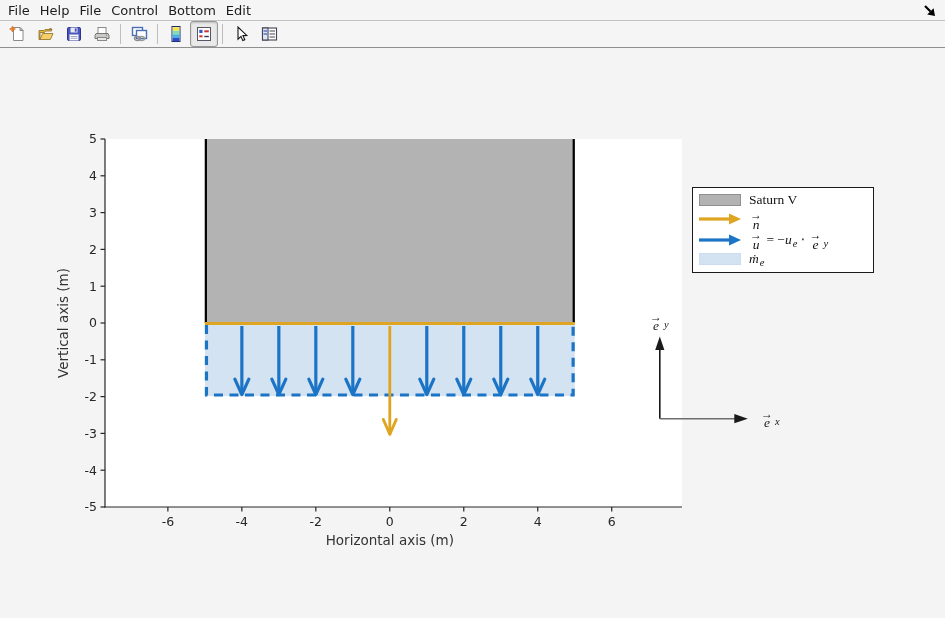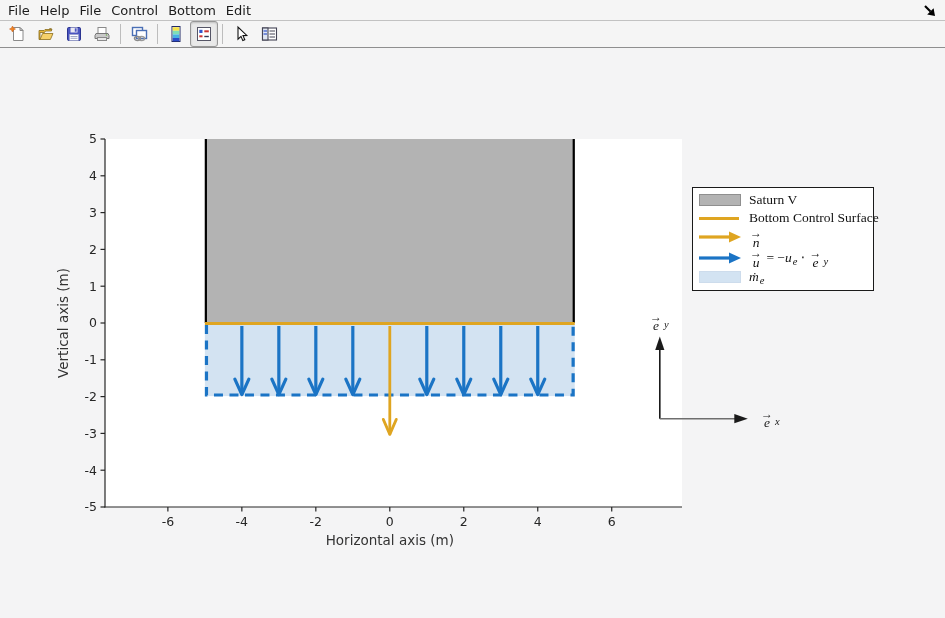--- a/index.html
+++ b/index.html
@@ -227,26 +227,20 @@
       </svg>
     <div class="legend" id="legend-box">
         <div class="lrow">
           <span class="lswatch">
             <span class="lpatch" style="background: rgb(179, 179, 179); border: 1px solid rgb(143, 143, 143);"></span>
           </span>
           <span class="llabel"><span class="mtxt">Saturn V</span></span>
         </div>
         <div class="lrow">
           <span class="lswatch">
-            <span class="lline" style="background: rgb(223, 165, 33);"></span>
-          </span>
-          <span class="llabel"><span class="mtxt">Bottom Control Surface</span></span>
-        </div>
-        <div class="lrow">
-          <span class="lswatch">
             <svg width="42" height="14">
               <line x1="0" y1="7" x2="32" y2="7" stroke="#dfa521" stroke-width="3.2"></line>
               <polygon points="30,1.5 42,7 30,12.5" fill="#dfa521"></polygon>
             </svg>
           </span>
           <span class="llabel"><span class="vec"><span class="va">→</span><span class="vl">n</span></span></span>
         </div>
         <div class="lrow">
           <span class="lswatch">
             <svg width="42" height="14">

